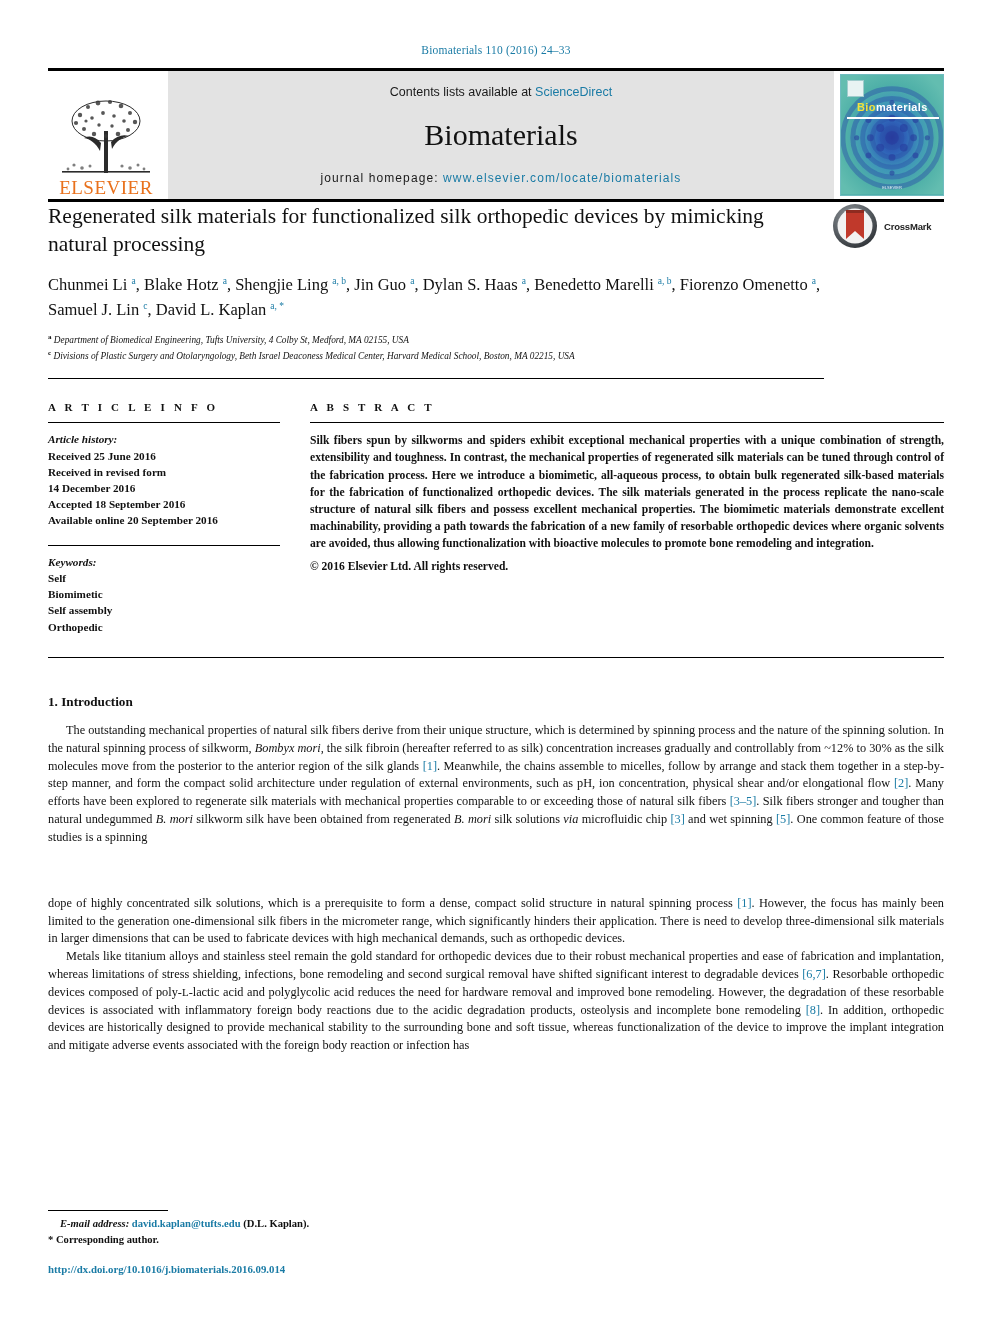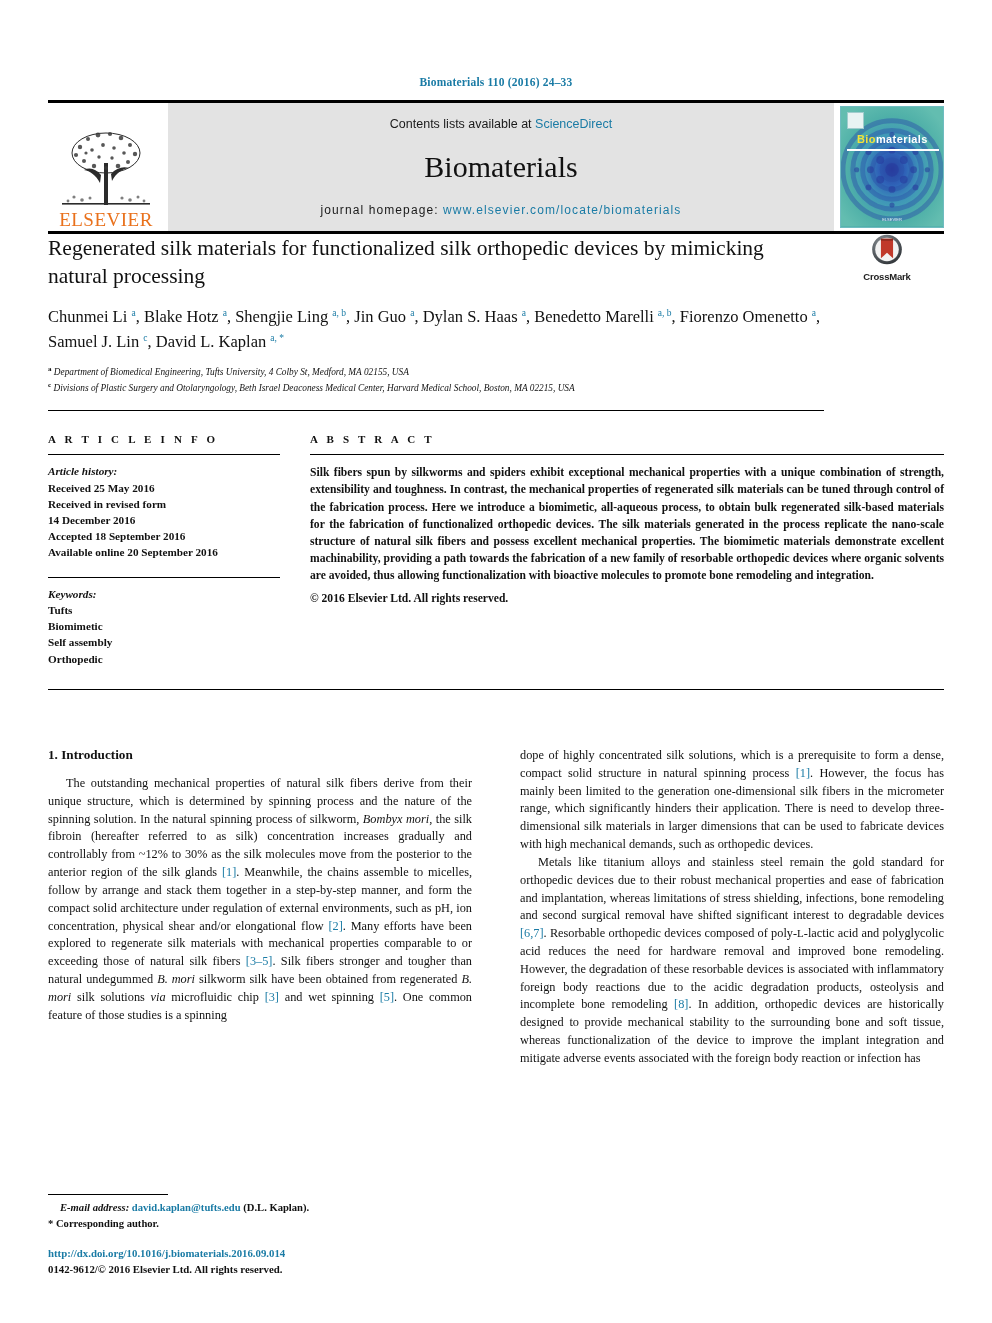--- a/index.html
+++ b/index.html
@@ -15,24 +15,24 @@
     width:992px;height:1323px;
     box-sizing:border-box;
     padding:0 48px;
   }
   a, .link{color:#1a7ba5; text-decoration:none;}
 
   
   .runhead{
     text-align:center;
     font-family:"Liberation Serif", serif;
-    font-weight:bold;
+    font-weight:normal;
     font-size:11.5px;
     color:#1a7ba5;
-    padding-top:76px;
+    padding-top:44px;
     letter-spacing:.2px;
   }
 
   
   .masthead{
     margin-top:12px;
     border-top:3px solid #000;
     border-bottom:3px solid #000;
     height:128px;
     display:flex;
@@ -120,21 +120,21 @@
     font-size:21.5px;
     line-height:1.32;
     color:#111;
     font-weight:normal;
     margin:0;
   }
   .crossmark{
     position:absolute;
     right:2px;top:0px;
     width:110px;height:48px;
-    display:flex;align-items:center;gap:6px;flex-direction:column;
+    display:flex;align-items:center;gap:6px;
   }
   .cm-badge{width:46px;height:46px;}
   .cm-text{
     font-family:"Liberation Sans", sans-serif;
     font-size:9.5px;font-weight:bold;color:#222;letter-spacing:-.2px;
   }
 
   .authors{
     margin-top:14px;
     font-family:"Liberation Serif", serif;
@@ -189,22 +189,23 @@
   }
   .copyright{
     margin-top:8px;text-align:left;font-size:11.6px;font-weight:bold;color:#111;
   }
 
   .rule-bottom{border-top:1.5px solid #000;margin-top:22px;}
 
   
   .body2col{
     display:flex;
-    margin-top:57px;
+    margin-top:36px;
     gap:48px;
+    flex-direction:column;
   }
   .bcol{flex:1;min-width:0;}
   .h1{
     font-family:"Liberation Serif", serif;
     font-weight:bold;font-size:13.2px;color:#111;margin:0 0 12px 0;
   }
   .para{
     font-size:12.3px;
     line-height:1.45;
     text-align:justify;
@@ -370,30 +371,30 @@
     <div class="rule-thin"></div>
   </div>
 
   <div class="infoblock">
 
     <div class="col-info">
       <div class="sechead">A R T I C L E  I N F O</div>
       <div class="sechead-rule"></div>
       <div class="info-body">
         <div class="info-label">Article history:</div>
-        <div class="info-line">Received 25 May 2016</div>
+        <div class="info-line">Received 25 June 2016</div>
         <div class="info-line">Received in revised form</div>
         <div class="info-line">14 December 2016</div>
         <div class="info-line">Accepted 18 September 2016</div>
         <div class="info-line">Available online 20 September 2016</div>
       </div>
       <div class="kw-rule"></div>
       <div class="kw-body">
         <div class="info-label">Keywords:</div>
-        <div class="info-line">Tufts</div>
+        <div class="info-line">Self</div>
         <div class="info-line">Biomimetic</div>
         <div class="info-line">Self assembly</div>
         <div class="info-line">Orthopedic</div>
       </div>
     </div>
 
     <div class="col-abs">
       <div class="sechead">A B S T R A C T</div>
       <div class="sechead-rule"></div>
       <div class="abstract-text">Silk fibers spun by silkworms and spiders exhibit exceptional mechanical properties with a unique combination of strength, extensibility and toughness. In contrast, the mechanical properties of regenerated silk materials can be tuned through control of the fabrication process. Here we introduce a biomimetic, all-aqueous process, to obtain bulk regenerated silk-based materials for the fabrication of functionalized orthopedic devices. The silk materials generated in the process replicate the nano-scale structure of natural silk fibers and possess excellent mechanical properties. The biomimetic materials demonstrate excellent machinability, providing a path towards the fabrication of a new family of resorbable orthopedic devices where organic solvents are avoided, thus allowing functionalization with bioactive molecules to promote bone remodeling and integration.</div>
@@ -412,16 +413,15 @@
       <p class="para" style="text-indent:0">dope of highly concentrated silk solutions, which is a prerequisite to form a dense, compact solid structure in natural spinning process <span class="ref">[1]</span>. However, the focus has mainly been limited to the generation one-dimensional silk fibers in the micrometer range, which significantly hinders their application. There is need to develop three-dimensional silk materials in larger dimensions that can be used to fabricate devices with high mechanical demands, such as orthopedic devices.</p>
       <p class="para">Metals like titanium alloys and stainless steel remain the gold standard for orthopedic devices due to their robust mechanical properties and ease of fabrication and implantation, whereas limitations of stress shielding, infections, bone remodeling and second surgical removal have shifted significant interest to degradable devices <span class="ref">[6,7]</span>. Resorbable orthopedic devices composed of poly-<span class="sc">L</span>-lactic acid and polyglycolic acid reduces the need for hardware removal and improved bone remodeling. However, the degradation of these resorbable devices is associated with inflammatory foreign body reactions due to the acidic degradation products, osteolysis and incomplete bone remodeling <span class="ref">[8]</span>. In addition, orthopedic devices are historically designed to provide mechanical stability to the surrounding bone and soft tissue, whereas functionalization of the device to improve the implant integration and mitigate adverse events associated with the foreign body reaction or infection has</p>
     </div>
   </div>
 
   <div class="footnote">
     <div class="fn-rule"></div>
     <div class="fn-line" style="padding-left:12px"><span class="ital">E-mail address:</span> <span class="link">david.kaplan@tufts.edu</span><span> (D.L. Kaplan).</span></div>
     <div class="fn-line">* Corresponding author.</div>
     <div class="doi">http://dx.doi.org/10.1016/j.biomaterials.2016.09.014</div>
-    <div class="issn">0142-9612/© 2016 Elsevier Ltd. All rights reserved.</div>
   </div>
 
 </div>
 
 </body></html>

